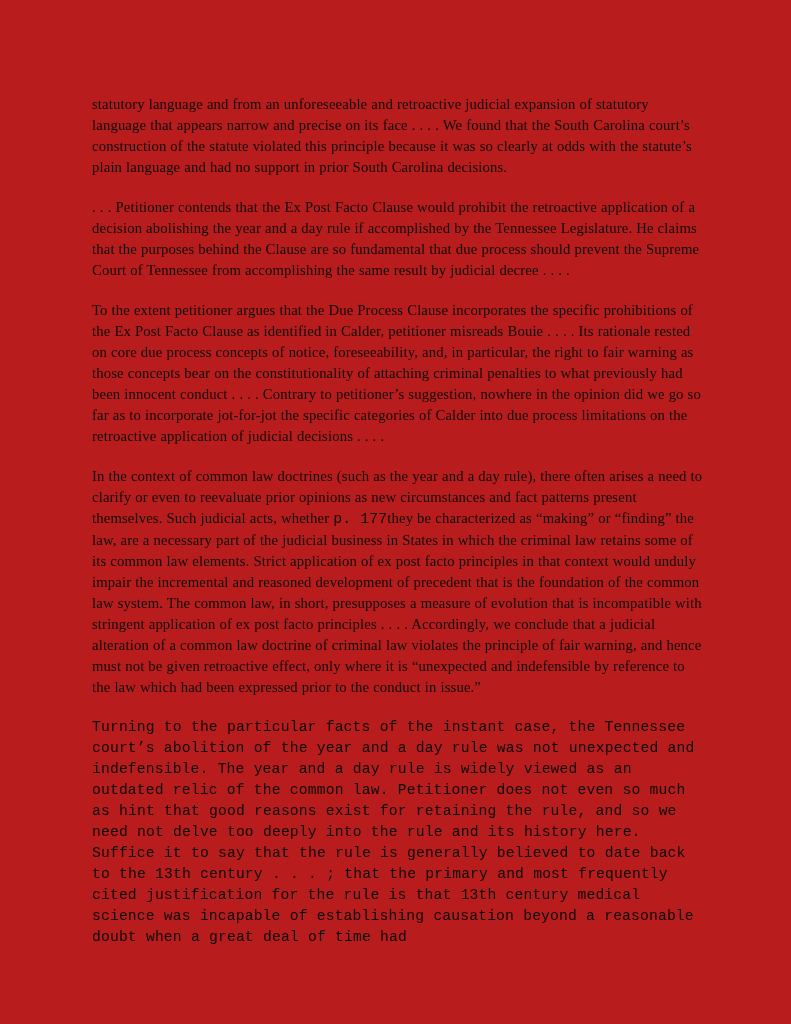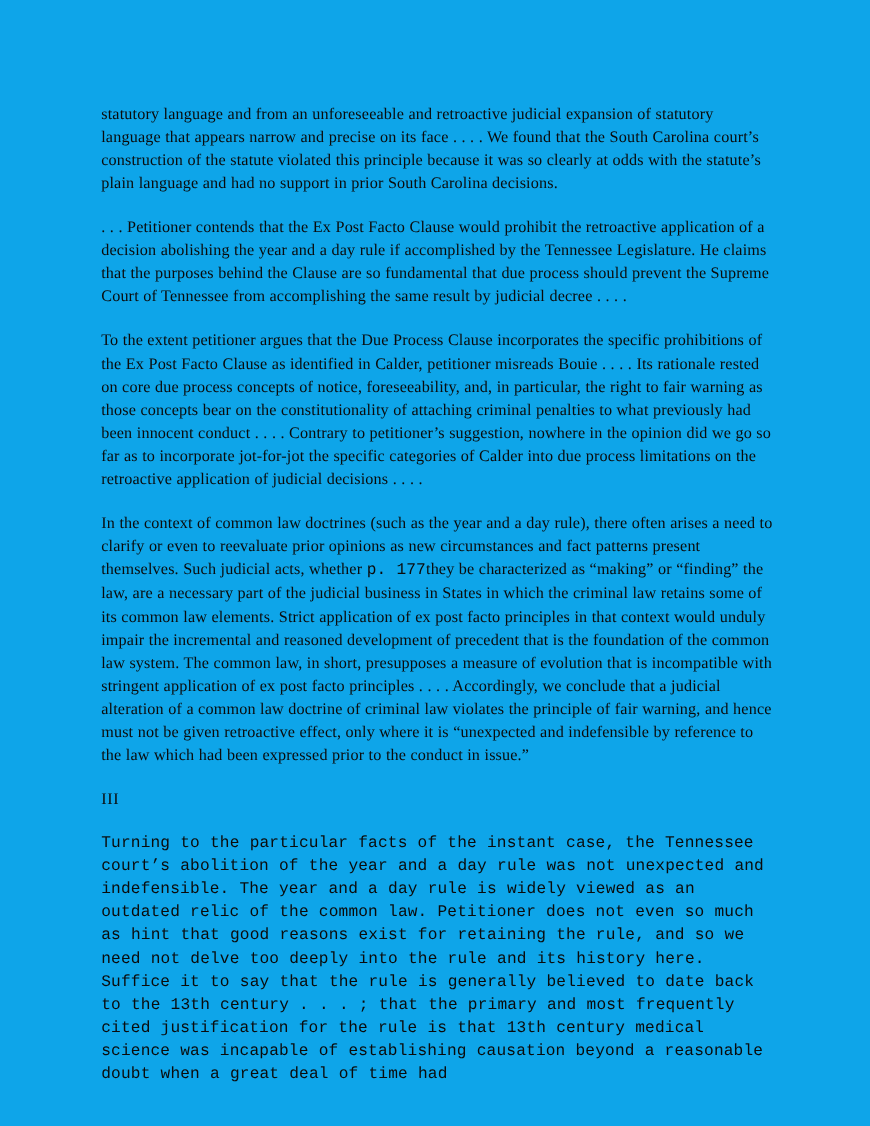--- a/index.html
+++ b/index.html
@@ -10,21 +10,21 @@
   }
   body {
     font-family: "Liberation Serif", "DejaVu Serif", serif;
     color: #000000;
     -webkit-font-smoothing: antialiased;
   }
   .page {
     position: relative;
     width: 791px;
     height: 1024px;
-    background: #0ea5e9;
+    background: #b91c1c;
     overflow: hidden;
     box-sizing: border-box;
   }
   .text-column {
     position: absolute;
     left: 92px;
     top: 94px;
     width: 614px;
   }
   .para {
@@ -62,18 +62,17 @@
   <div class="text-column">
 
     <p class="para">statutory language and from an unforeseeable and retroactive judicial expansion of statutory language that appears narrow and precise on its face . . . . We found that the South Carolina court’s construction of the statute violated this principle because it was so clearly at odds with the statute’s plain language and had no support in prior South Carolina decisions.</p>
 
     <p class="para"> . . .  Petitioner contends that the Ex Post Facto Clause would prohibit the retroactive application of a decision abolishing the year and a day rule if accomplished by the Tennessee Legislature. He claims that the purposes behind the Clause are so fundamental that due process should prevent the Supreme Court of Tennessee from accomplishing the same result by judicial decree . . . .</p>
 
     <p class="para">To the extent petitioner argues that the Due Process Clause incorporates the specific prohibitions of the Ex Post Facto Clause as identified in Calder, petitioner misreads Bouie . . . . Its rationale rested on core due process concepts of notice, foreseeability, and, in particular, the right to fair warning as those concepts bear on the constitutionality of attaching criminal penalties to what previously had been innocent conduct . . . . Contrary to petitioner’s suggestion, nowhere in the opinion did we go so far as to incorporate jot-for-jot the specific categories of Calder into due process limitations on the retroactive application of judicial decisions . . . .</p>
 
     <p class="para"><span>In the context of common law doctrines (such as the year and a day rule), there often arises a need to clarify or even to reevaluate prior opinions as new circumstances and fact patterns present themselves. Such judicial acts, whether </span><span class="page-marker">p. 177</span><span>they be characterized as “making” or “finding” the law, are a necessary part of the judicial business in States in which the criminal law retains some of its common law elements. Strict application of ex post facto principles in that context would unduly impair the incremental and reasoned development of precedent that is the foundation of the common law system. The common law, in short, presupposes a measure of evolution that is incompatible with stringent application of ex post facto principles . . . . Accordingly, we conclude that a judicial alteration of a common law doctrine of criminal law violates the principle of fair warning, and hence must not be given retroactive effect, only where it is “unexpected and indefensible by reference to the law which had been expressed prior to the conduct in issue.”</span></p>
 
-    <p class="section-heading">III</p>
 
     <p class="para">Turning to the particular facts of the instant case, the Tennessee court’s abolition of the year and a day rule was not unexpected and indefensible. The year and a day rule is widely viewed as an outdated relic of the common law. Petitioner does not even so much as hint that good reasons exist for retaining the rule, and so we need not delve too deeply into the rule and its history here. Suffice it to say that the rule is generally believed to date back to the 13th century . . . ; that the primary and most frequently cited justification for the rule is that 13th century medical science was incapable of establishing causation beyond a reasonable doubt when a great deal of time had</p>
 
   </div>
 </div>
 
 </body></html>

